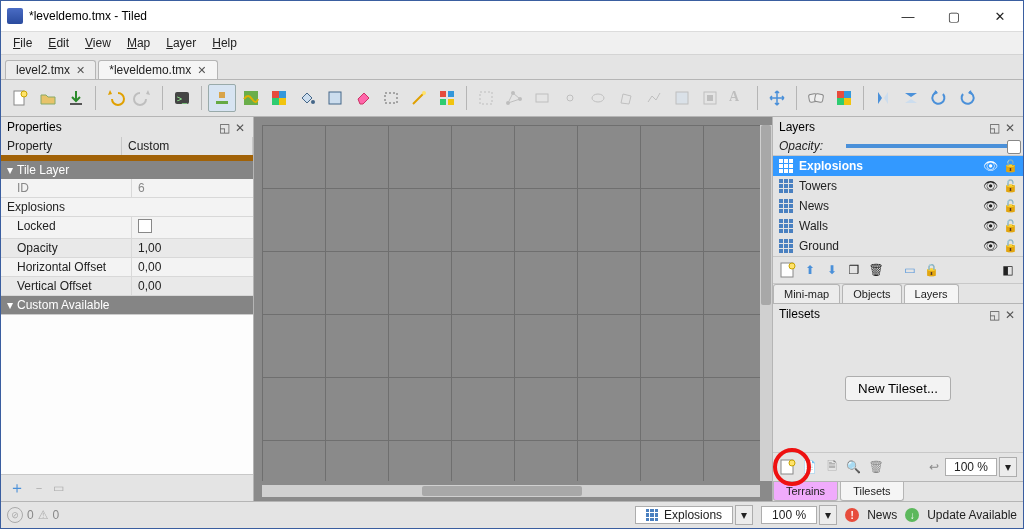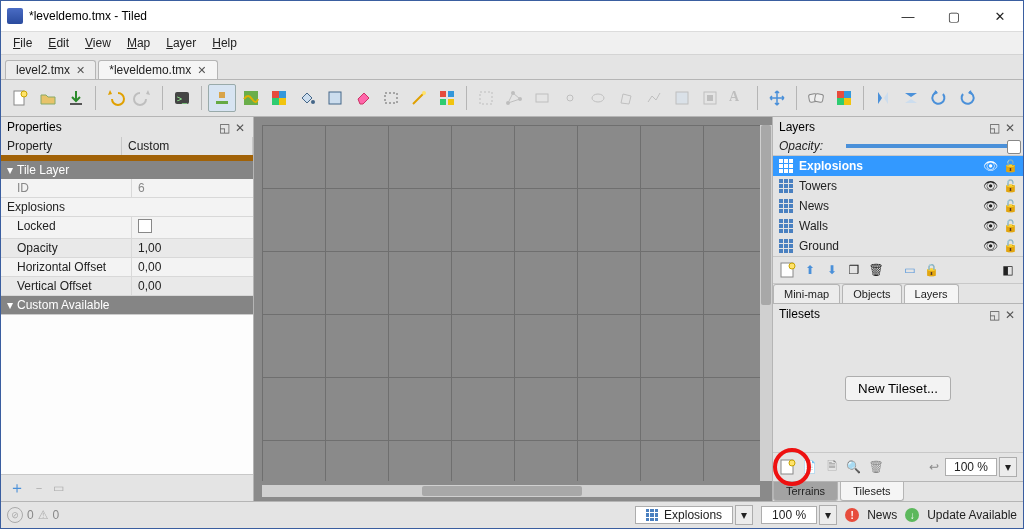--- a/index.html
+++ b/index.html
@@ -78,21 +78,21 @@
   .tilesets{flex:1;display:flex;flex-direction:column;}
   .tileset-body{flex:1;display:flex;align-items:center;justify-content:center;}
   .newts{padding:4px 12px;border:1px solid #adadad;border-radius:3px;background:#f3f3f3;}
   .tileset-foot{display:flex;align-items:center;gap:4px;padding:4px 6px;border-top:1px solid #c8c8c8;position:relative;}
   .tileset-foot .ic{width:18px;height:18px;display:flex;align-items:center;justify-content:center;color:#888;}
   .tileset-foot .zoom{margin-left:auto;display:flex;align-items:center;gap:2px;}
   .zoom .box{border:1px solid #adadad;background:#fff;padding:1px 8px;}
   .zoom .dd{border:1px solid #adadad;background:#ececec;width:16px;height:18px;display:flex;align-items:center;justify-content:center;}
   .circle-hl{position:absolute;left:0px;top:-5px;width:30px;height:30px;border:4px solid #e11;border-radius:50%;pointer-events:none;}
   .right-bottom-tabs{display:flex;border-top:1px solid #b5b5b5;}
-  .right-bottom-tabs .t{padding:3px 12px;border:1px solid #b5b5b5;border-top:none;background:#a3a3a3;margin-right:2px;border-radius:0 0 3px 3px;font-size:11px;}
+  .right-bottom-tabs .t{padding:3px 12px;border:1px solid #b5b5b5;border-top:none;background:#f0abfc;margin-right:2px;border-radius:0 0 3px 3px;font-size:11px;}
   .right-bottom-tabs .t.active{background:#f5f5f5;}
   
   .statusbar{height:26px;background:#e4e4e4;border-top:1px solid #b5b5b5;display:flex;align-items:center;padding:0 6px;gap:8px;}
   .statusbar .left-status{display:flex;align-items:center;gap:4px;color:#888;}
   .statusbar .stretch{flex:1;}
   .stat-ctrl{display:flex;align-items:center;gap:2px;}
   .stat-ctrl .box{border:1px solid #adadad;background:#fff;padding:1px 10px;display:flex;align-items:center;gap:6px;}
   .stat-ctrl .dd{border:1px solid #adadad;background:#ececec;width:16px;height:18px;display:flex;align-items:center;justify-content:center;}
   .badge{width:14px;height:14px;border-radius:50%;display:inline-flex;align-items:center;justify-content:center;color:#fff;font-size:10px;font-weight:bold;}
   .badge.err{background:#e74c3c;}

